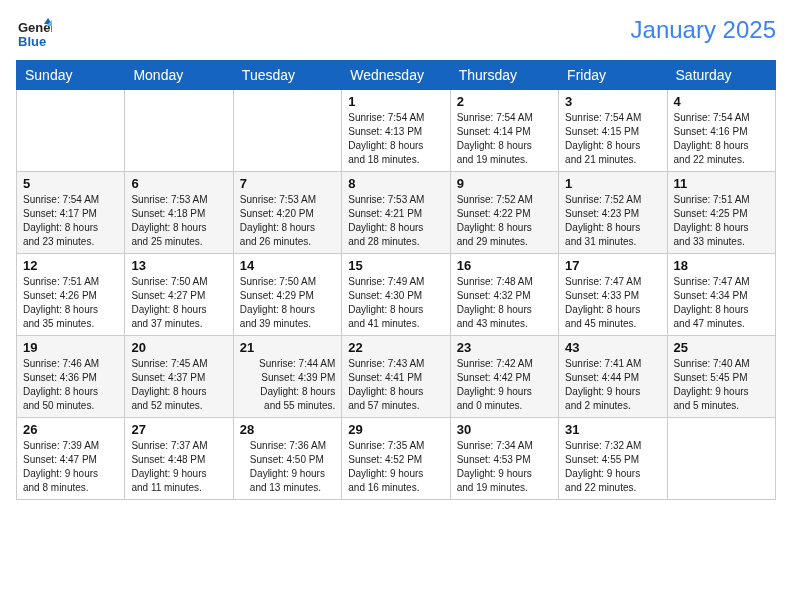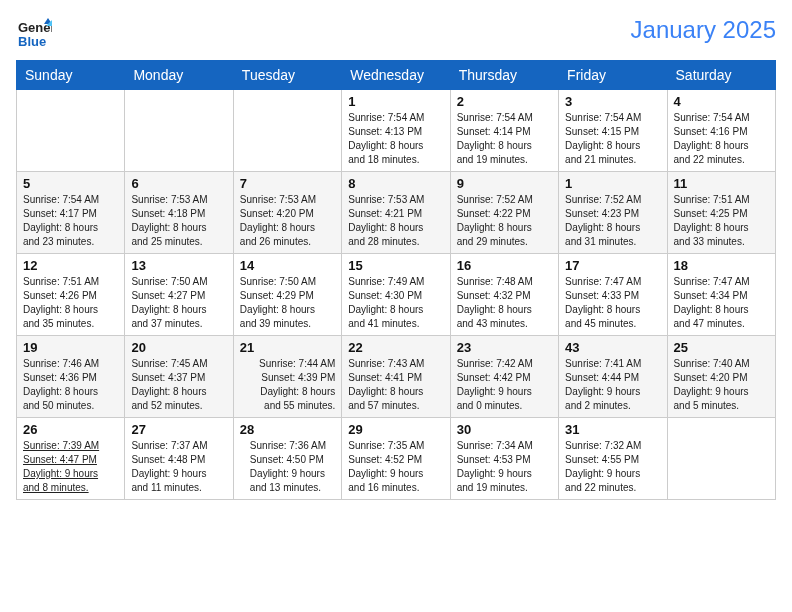--- a/index.html
+++ b/index.html
@@ -283,29 +283,29 @@
         <td>
           <div class="day-num">43</div>
           <div class="day-info" style="white-space: pre-line;">Sunrise: 7:41 AM
 Sunset: 4:44 PM
 Daylight: 9 hours
 and 2 minutes.</div>
         </td>
         <td>
           <div class="day-num">25</div>
           <div class="day-info" style="white-space: pre-line;">Sunrise: 7:40 AM
-Sunset: 4:20 PM
+Sunset: 5:45 PM
 Daylight: 9 hours
 and 5 minutes.</div>
         </td>
       </tr>
       <tr>
         <td>
           <div class="day-num">26</div>
-          <div class="day-info" style="white-space: pre-line; text-decoration: underline;">Sunrise: 7:39 AM
+          <div class="day-info" style="white-space: pre-line;">Sunrise: 7:39 AM
 Sunset: 4:47 PM
 Daylight: 9 hours
 and 8 minutes.</div>
         </td>
         <td>
           <div class="day-num">27</div>
           <div class="day-info" style="white-space: pre-line;">Sunrise: 7:37 AM
 Sunset: 4:48 PM
 Daylight: 9 hours
 and 11 minutes.</div>

